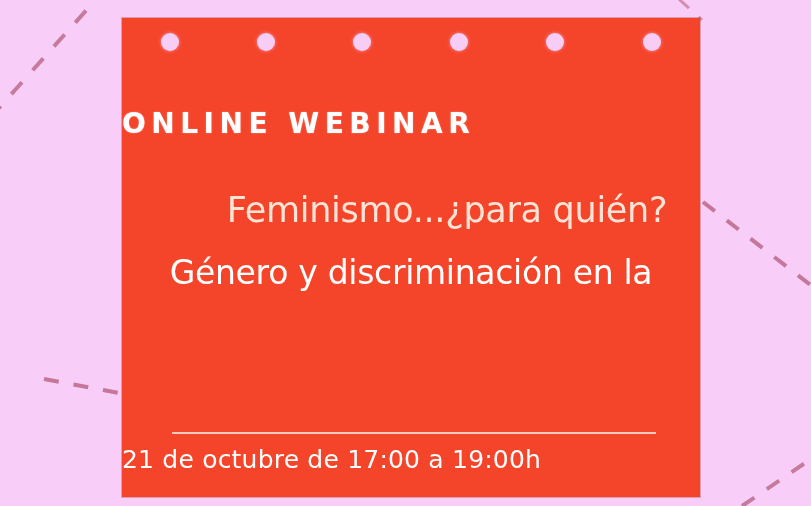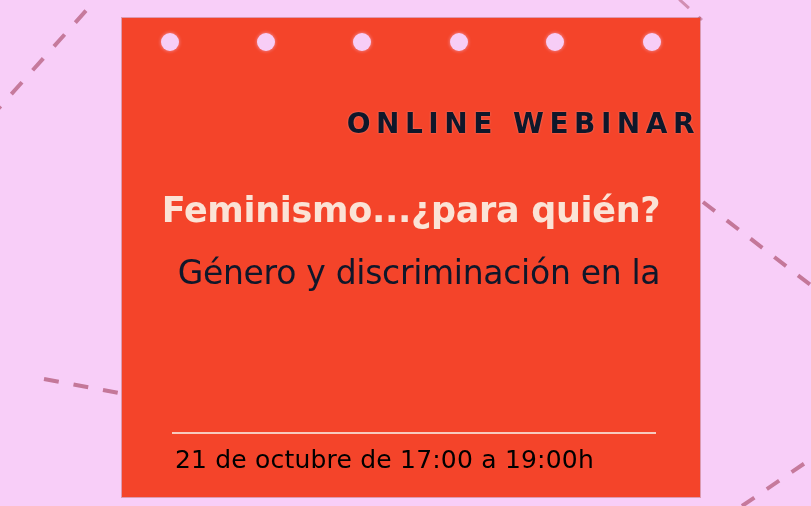--- a/index.html
+++ b/index.html
@@ -67,79 +67,79 @@
     top: 0;
     width: 578px;
     height: 479px;
   }
 
   #eyebrow {
     position: absolute;
     top: 92px;
     left: 0;
     width: 578px;
-    text-align: right;
-    color: #0f172a;
+    text-align: left;
+    color: #ffffff;
     font-family: "DejaVu Sans", sans-serif;
     font-weight: 700;
     font-size: 28px;
     letter-spacing: 5.5px;
     line-height: 1;
     text-shadow: 0 0 2px rgba(255, 225, 220, 0.45);
   }
 
   #headline-1 {
     position: absolute;
     top: 172px;
     left: 0;
     width: 578px;
     text-align: center;
     color: #fbe3d6;
     font-family: "DejaVu Sans", sans-serif;
-    font-weight: 700;
+    font-weight: 400;
     font-size: 35px;
     line-height: 1.18;
     letter-spacing: -0.3px;
+    padding-left: 36px;
   }
 
   #headline-2 {
     position: absolute;
     top: 234px;
     left: 0;
     width: 578px;
     text-align: center;
-    color: #0f172a;
+    color: #ffffff;
     font-family: "DejaVu Sans", sans-serif;
     font-weight: 400;
     font-size: 33px;
     line-height: 1.28;
     letter-spacing: -0.3px;
-    padding-left: 8px;
   }
   #headline-2 .ln {
     display: block;
   }
 
   #divider {
     position: absolute;
     top: 414px;
     left: 50px;
     width: 484px;
     height: 2px;
     background: #f7d9cf;
     opacity: 0.9;
   }
 
   #datetime {
     position: absolute;
     top: 426px;
     left: 0;
     width: 472px;
-    text-align: right;
-    color: #000000;
+    text-align: left;
+    color: #ffffff;
     font-family: "DejaVu Sans", sans-serif;
     font-weight: 400;
     font-size: 25px;
     line-height: 1.3;
     letter-spacing: 0.2px;
   }
 </style>
 </head>
 <body>
 

